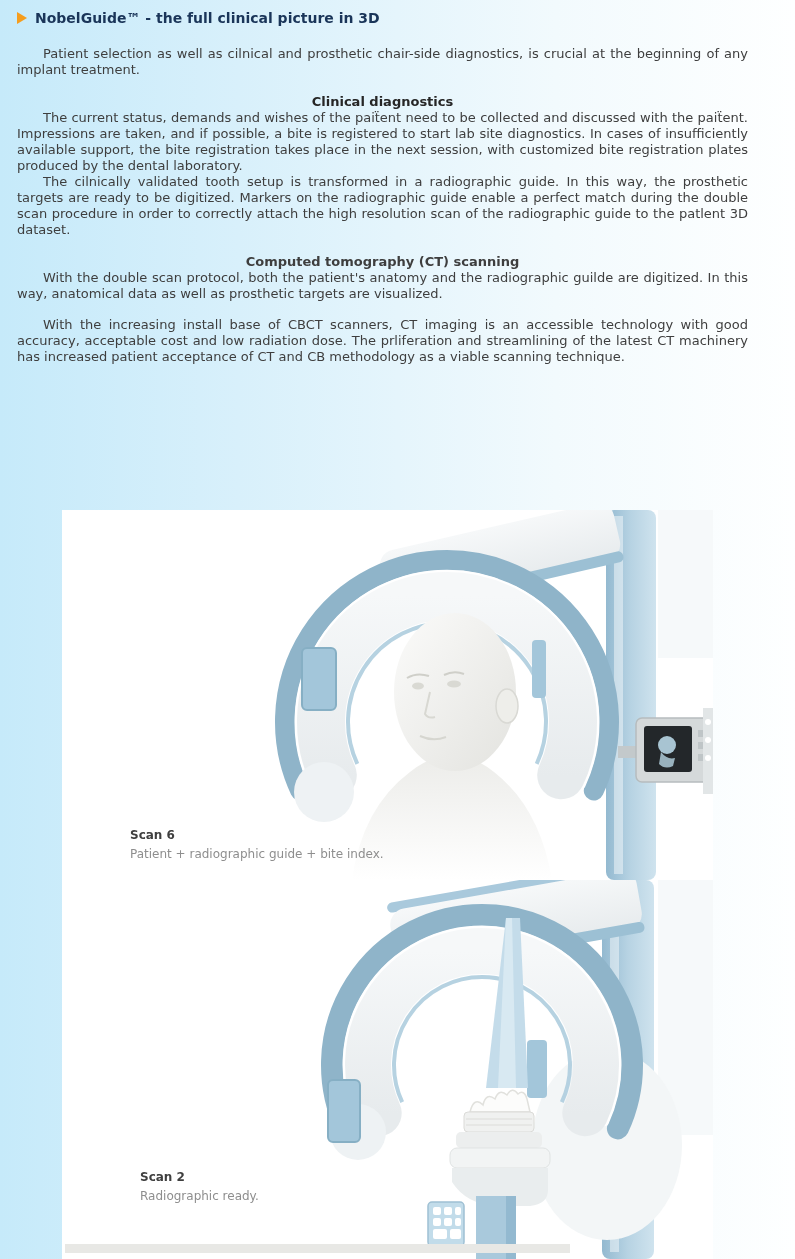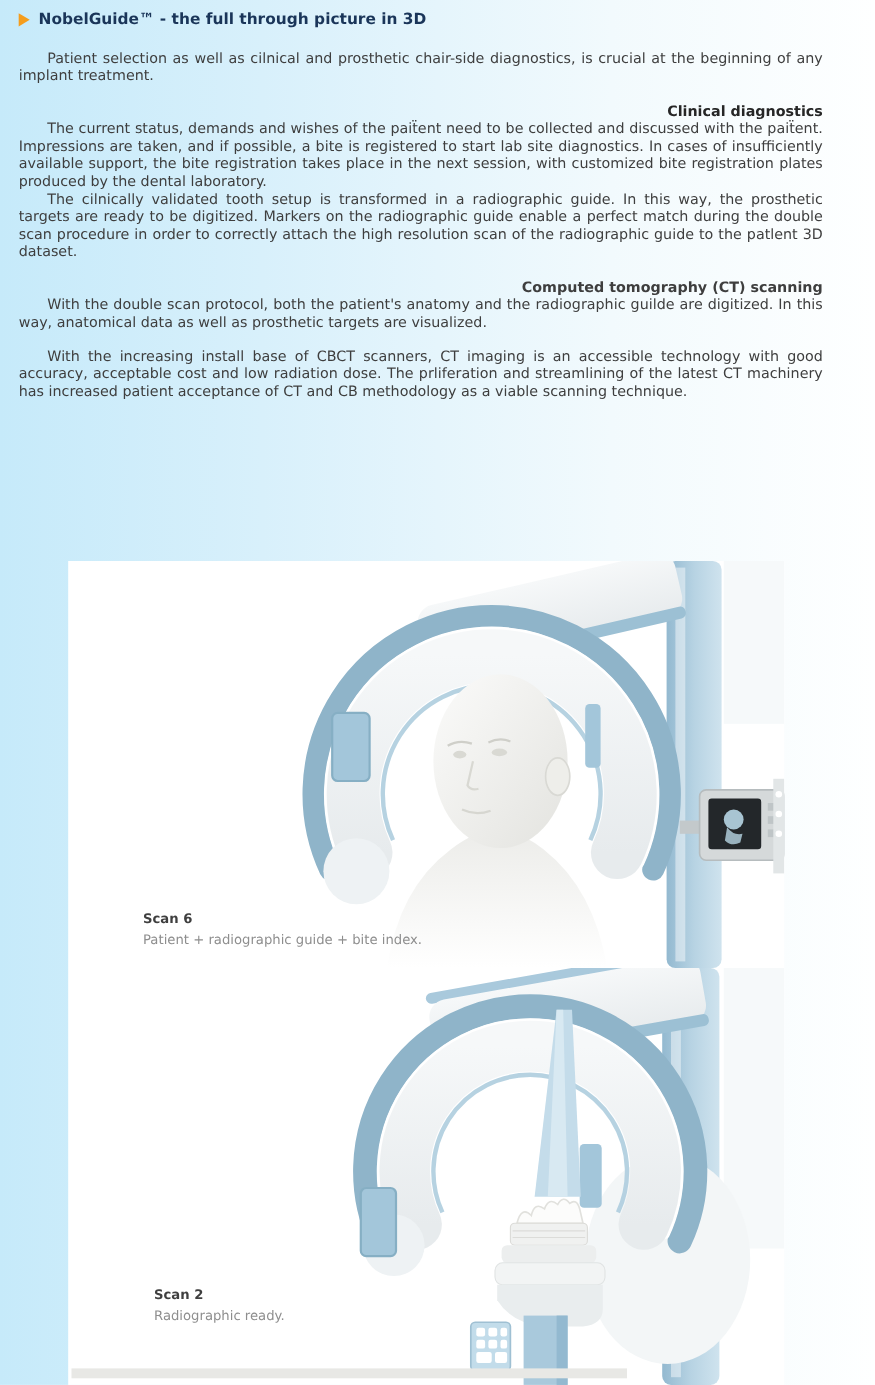--- a/index.html
+++ b/index.html
@@ -14,42 +14,42 @@
     border-left:10px solid #f59d1d; border-top:6px solid transparent; border-bottom:6px solid transparent;
   }
   .title { font-size:14px; font-weight:bold; color:#1a3559; margin:0; }
   .text-col {
     position:absolute; left:17px; top:36px; width:731px;
     color:#3e3e3e; font-size:13px; line-height:16px; text-align:justify;
   }
   .para { margin:0; text-indent:26px; }
   .para.first { margin-top:10px; }
   .para.sp { margin-top:15px; }
-  .heading { font-size:13px; font-weight:bold; color:#262626; margin:16px 0 0 0; text-align:right; }
+  .heading { font-size:13px; font-weight:bold; color:#262626; margin:16px 0 0 0; text-align:center; }
   .heading.plain { font-weight:bold; color:#3e3e3e; }
   .note {
     margin-top:27px; width:300px; text-indent:0; text-align:left;
     color:#74818c; font-size:13px; line-height:15px;
   }
   .panel { position:absolute; left:62px; top:510px; width:651px; height:749px; background:#ffffff; }
   .fig { display:block; }
   .figcap { position:absolute; font-size:12px; line-height:14px; }
   .figcap .lab { font-weight:bold; color:#3f3f3f; margin-bottom:5px; }
   .figcap .txt { color:#8e8e8e; }
   .cap1 { left:68px; top:318px; }
   .cap2 { left:78px; top:660px; }
 </style>
 </head>
 <body>
 
 <div class="page">
 
   <div class="title-row">
     <span class="bullet"></span>
-    <h1 class="title">NobelGuide™ - the full through picture in 3D</h1>
+    <h1 class="title">NobelGuide™ - the full clinical picture in 3D</h1>
   </div>
 
   <div class="text-col">
     <p class="para first">Patient selection as well as cilnical and prosthetic chair-side diagnostics, is crucial at the beginning of any implant treatment.</p>
 
     <h2 class="heading">Clinical diagnostics</h2>
     <p class="para">The current status, demands and wishes of the paiẗent need to be collected and discussed with the paiẗent. Impressions are taken, and if possible, a bite is registered to start lab site diagnostics. In cases of insufficiently available support, the bite registration takes place in the next session, with customized bite registration plates produced by the dental laboratory.</p>
 
     <p class="para">The cilnically validated tooth setup is transformed in a radiographic guide. In this way, the prosthetic targets are ready to be digitized. Markers on the radiographic guide enable a perfect match during the double scan procedure in order to correctly attach the high resolution scan of the radiographic guide to the patlent 3D dataset.</p>
 

